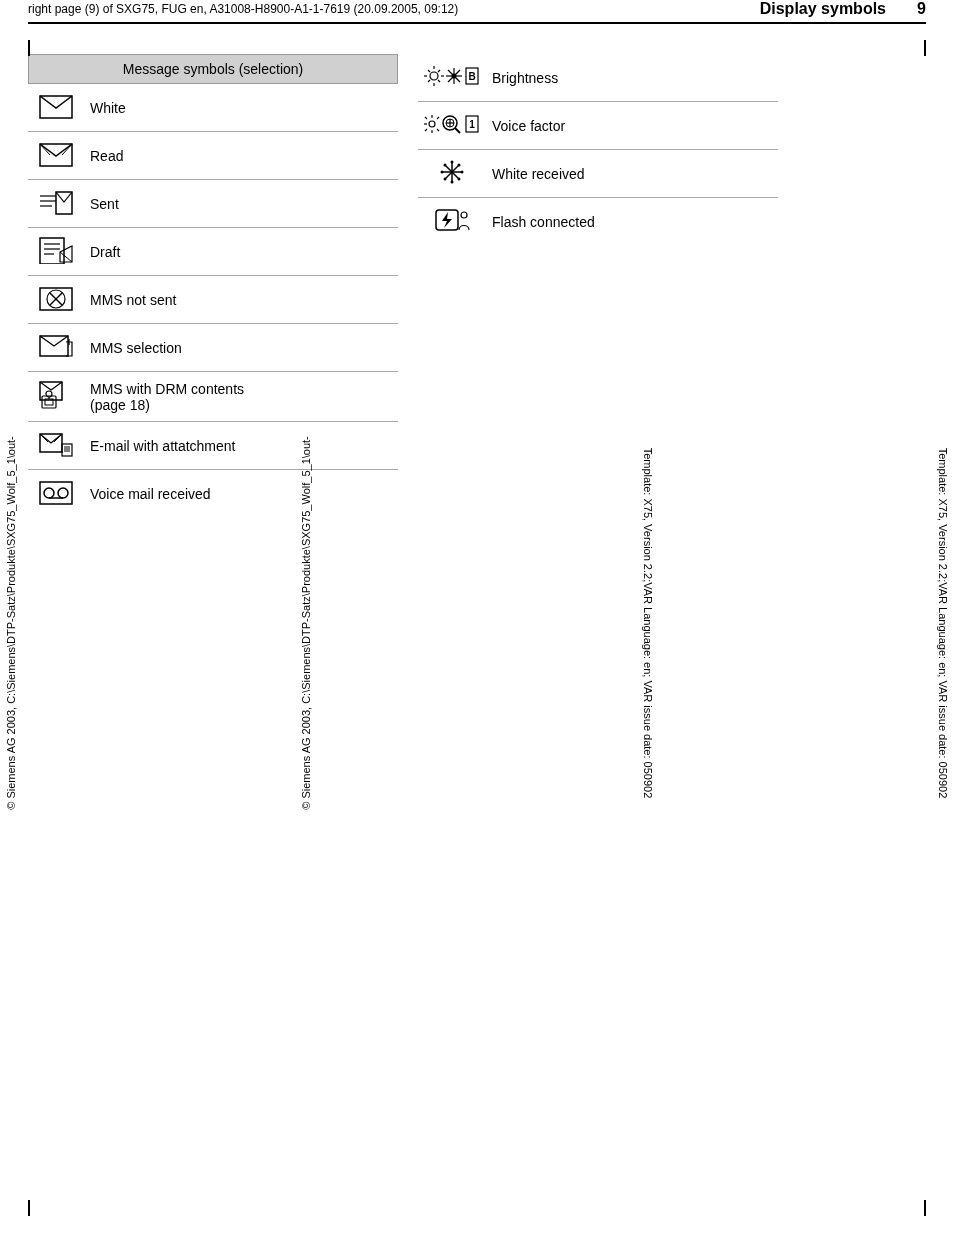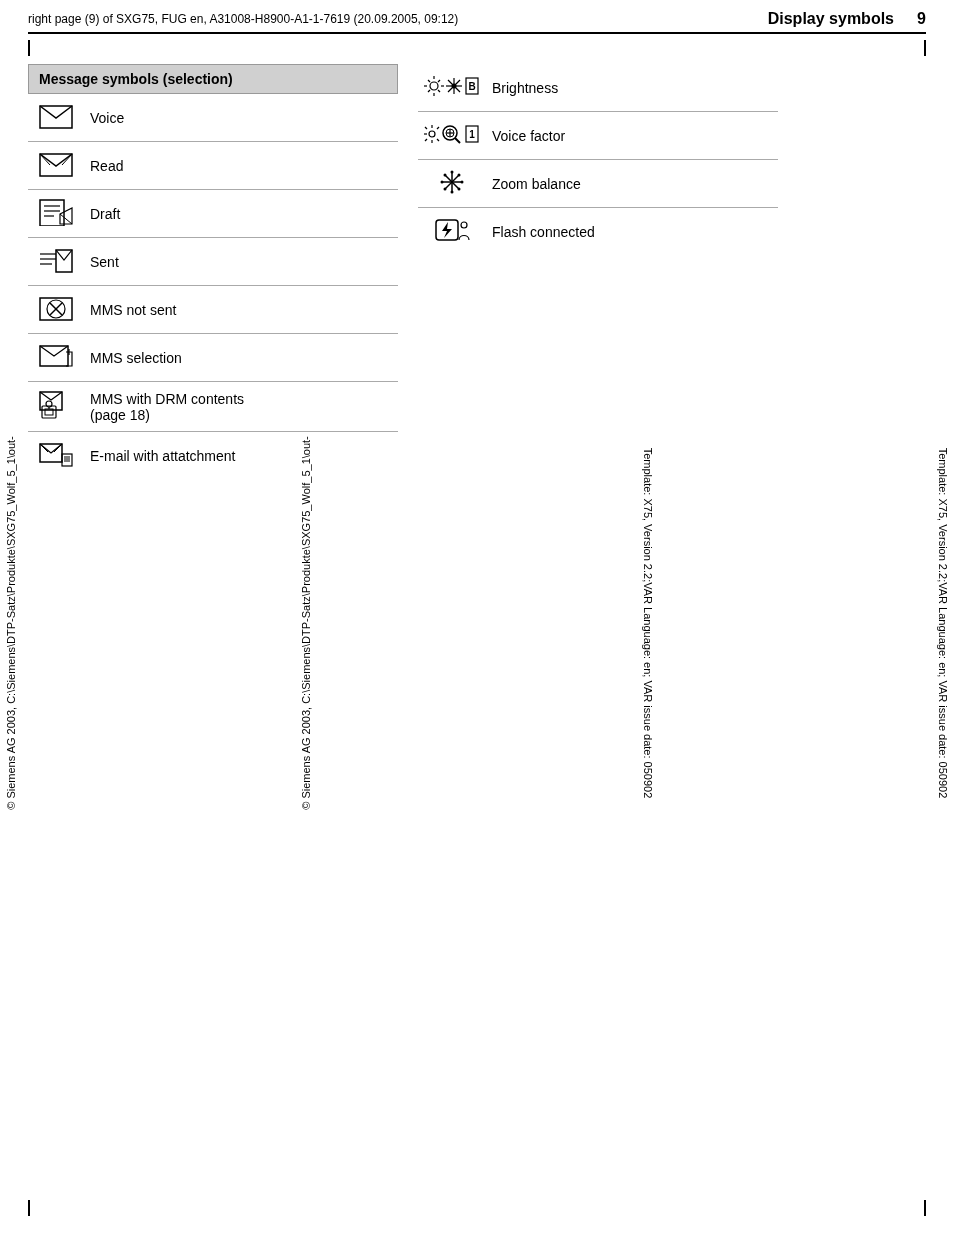--- a/index.html
+++ b/index.html
@@ -54,21 +54,20 @@
       font-size: 11px;
       color: #000;
       transform-origin: center center;
       width: 1100px;
       text-align: center;
     }
 
     
     .main-content {
       margin: 0 28px;
-      padding-top: 10px;
     }
 
     
     .header-bar {
       display: flex;
       justify-content: space-between;
       align-items: flex-start;
       border-bottom: 2px solid #000;
       padding-bottom: 4px;
       margin-bottom: 0;
@@ -76,21 +75,21 @@
 
     .header-left {
       font-size: 12px;
       color: #000;
       padding-top: 2px;
     }
 
     .header-right {
       display: flex;
       align-items: flex-start;
-      gap: 12px;
+      gap: 20px;
     }
 
     .page-title {
       font-size: 16px;
       font-weight: bold;
     }
 
     .page-number {
       font-size: 16px;
       font-weight: bold;
@@ -147,23 +146,24 @@
     }
 
     .right-table {
       flex: 0 0 360px;
     }
 
     
     .section-header {
       background: #d0d0d0;
       padding: 6px 10px;
-      font-weight: bold;
+      font-weight: normal;
       font-size: 14px;
       border: 1px solid #999;
+      text-align: center;
     }
 
     
     .symbol-table {
       width: 100%;
       border-collapse: collapse;
     }
 
     .symbol-table tr {
       border-bottom: 1px solid #aaa;
@@ -224,60 +224,60 @@
       <table class="symbol-table">
         <tbody>
 
           <tr>
             <td class="symbol-cell">
               <svg width="36" height="28" viewBox="0 0 36 28">
                 <rect x="2" y="4" width="32" height="22" fill="none" stroke="#000" stroke-width="1.5"></rect>
                 <polyline points="2,4 18,16 34,4" fill="none" stroke="#000" stroke-width="1.5"></polyline>
               </svg>
             </td>
-            <td class="label-cell">Voice</td>
+            <td class="label-cell">White</td>
           </tr>
 
           <tr>
             <td class="symbol-cell">
               <svg width="36" height="28" viewBox="0 0 36 28">
                 <rect x="2" y="4" width="32" height="22" fill="none" stroke="#000" stroke-width="1.5"></rect>
                 <polyline points="2,4 18,16 34,4" fill="none" stroke="#000" stroke-width="1.5"></polyline>
                 <line x1="2" y1="4" x2="12" y2="15" stroke="#000" stroke-width="1"></line>
                 <line x1="34" y1="4" x2="24" y2="15" stroke="#000" stroke-width="1"></line>
               </svg>
             </td>
             <td class="label-cell">Read</td>
+          </tr>
+
+          <tr>
+            <td class="symbol-cell">
+              <svg width="36" height="28" viewBox="0 0 36 28">
+                <line x1="2" y1="8" x2="18" y2="8" stroke="#000" stroke-width="1.2"></line>
+                <line x1="2" y1="13" x2="18" y2="13" stroke="#000" stroke-width="1.2"></line>
+                <line x1="2" y1="18" x2="14" y2="18" stroke="#000" stroke-width="1.2"></line>
+                <rect x="18" y="4" width="16" height="22" fill="none" stroke="#000" stroke-width="1.5"></rect>
+                <polyline points="18,4 26,14 34,4" fill="none" stroke="#000" stroke-width="1.2"></polyline>
+              </svg>
+            </td>
+            <td class="label-cell">Sent</td>
           </tr>
 
           <tr>
             <td class="symbol-cell">
               <svg width="36" height="28" viewBox="0 0 36 28">
                 <rect x="2" y="2" width="24" height="26" fill="none" stroke="#000" stroke-width="1.5"></rect>
                 <line x1="6" y1="8" x2="22" y2="8" stroke="#000" stroke-width="1.2"></line>
                 <line x1="6" y1="13" x2="22" y2="13" stroke="#000" stroke-width="1.2"></line>
                 <line x1="6" y1="18" x2="16" y2="18" stroke="#000" stroke-width="1.2"></line>
                 <polygon points="22,16 34,10 34,26 22,26" fill="none" stroke="#000" stroke-width="1.2"></polygon>
                 <line x1="22" y1="16" x2="34" y2="26" stroke="#000" stroke-width="1"></line>
               </svg>
             </td>
             <td class="label-cell">Draft</td>
-          </tr>
-
-          <tr>
-            <td class="symbol-cell">
-              <svg width="36" height="28" viewBox="0 0 36 28">
-                <line x1="2" y1="8" x2="18" y2="8" stroke="#000" stroke-width="1.2"></line>
-                <line x1="2" y1="13" x2="18" y2="13" stroke="#000" stroke-width="1.2"></line>
-                <line x1="2" y1="18" x2="14" y2="18" stroke="#000" stroke-width="1.2"></line>
-                <rect x="18" y="4" width="16" height="22" fill="none" stroke="#000" stroke-width="1.5"></rect>
-                <polyline points="18,4 26,14 34,4" fill="none" stroke="#000" stroke-width="1.2"></polyline>
-              </svg>
-            </td>
-            <td class="label-cell">Sent</td>
           </tr>
 
           <tr>
             <td class="symbol-cell">
               <svg width="36" height="28" viewBox="0 0 36 28">
                 <rect x="2" y="4" width="32" height="22" fill="none" stroke="#000" stroke-width="1.5"></rect>
                 <circle cx="18" cy="15" r="9" fill="none" stroke="#000" stroke-width="1.2"></circle>
                 <line x1="12" y1="9" x2="24" y2="21" stroke="#000" stroke-width="1.5"></line>
                 <line x1="24" y1="9" x2="12" y2="21" stroke="#000" stroke-width="1.5"></line>
               </svg>
@@ -322,20 +322,31 @@
                 <line x1="24" y1="4" x2="16" y2="12" stroke="#000" stroke-width="1"></line>
                 <rect x="24" y="14" width="10" height="12" fill="none" stroke="#000" stroke-width="1.2"></rect>
                 <line x1="26" y1="17" x2="32" y2="17" stroke="#000" stroke-width="1"></line>
                 <line x1="26" y1="19" x2="32" y2="19" stroke="#000" stroke-width="1"></line>
                 <line x1="26" y1="21" x2="32" y2="21" stroke="#000" stroke-width="1"></line>
               </svg>
             </td>
             <td class="label-cell">E-mail with attatchment</td>
           </tr>
 
+          <tr>
+            <td class="symbol-cell">
+              <svg width="36" height="28" viewBox="0 0 36 28">
+                <rect x="2" y="4" width="32" height="22" fill="none" stroke="#000" stroke-width="1.5"></rect>
+                <circle cx="11" cy="15" r="5" fill="none" stroke="#000" stroke-width="1.5"></circle>
+                <circle cx="25" cy="15" r="5" fill="none" stroke="#000" stroke-width="1.5"></circle>
+                <line x1="11" y1="20" x2="25" y2="20" stroke="#000" stroke-width="1.5"></line>
+              </svg>
+            </td>
+            <td class="label-cell">Voice mail received</td>
+          </tr>
         </tbody>
       </table>
     </div>
 
     <div class="right-table">
       <table class="symbol-table">
         <tbody>
 
           <tr>
             <td class="symbol-cell">
@@ -403,21 +414,21 @@
                 <circle cx="18" cy="4" r="1.5" fill="#000"></circle>
                 <circle cx="18" cy="24" r="1.5" fill="#000"></circle>
                 <circle cx="8" cy="14" r="1.5" fill="#000"></circle>
                 <circle cx="28" cy="14" r="1.5" fill="#000"></circle>
                 <circle cx="11" cy="7" r="1.5" fill="#000"></circle>
                 <circle cx="25" cy="21" r="1.5" fill="#000"></circle>
                 <circle cx="25" cy="7" r="1.5" fill="#000"></circle>
                 <circle cx="11" cy="21" r="1.5" fill="#000"></circle>
               </svg>
             </td>
-            <td class="label-cell">Zoom balance</td>
+            <td class="label-cell">White received</td>
           </tr>
 
           <tr>
             <td class="symbol-cell">
               <svg width="36" height="28" viewBox="0 0 36 28">
 
                 <rect x="2" y="4" width="22" height="20" rx="3" fill="none" stroke="#000" stroke-width="1.5"></rect>
                 <polygon points="14,6 8,15 13,15 10,22 18,13 13,13" fill="#000"></polygon>
 
                 <circle cx="30" cy="9" r="3" fill="none" stroke="#000" stroke-width="1.2"></circle>

